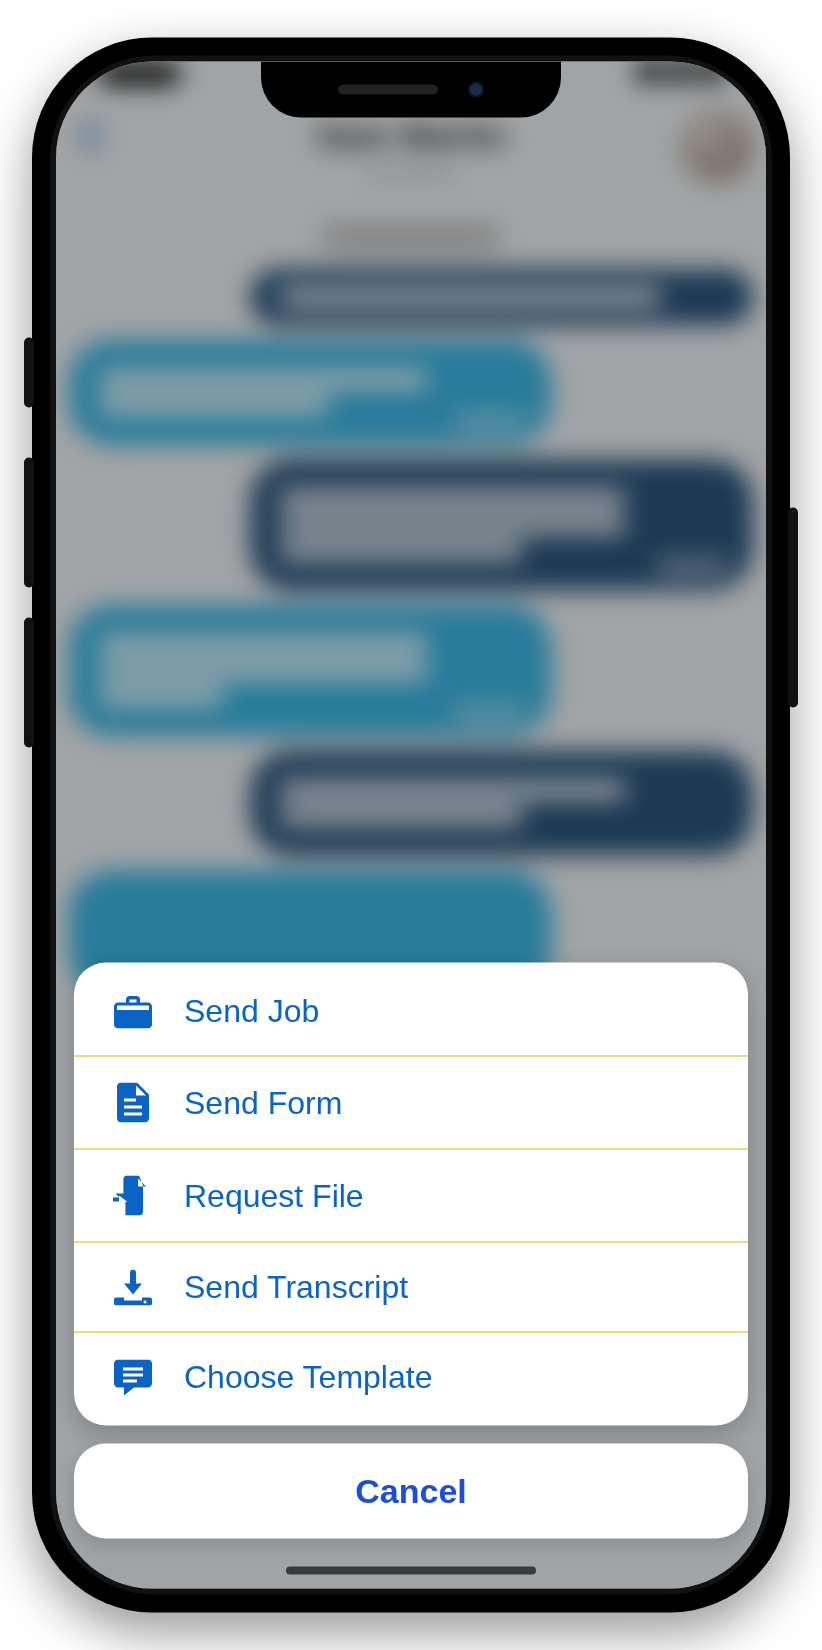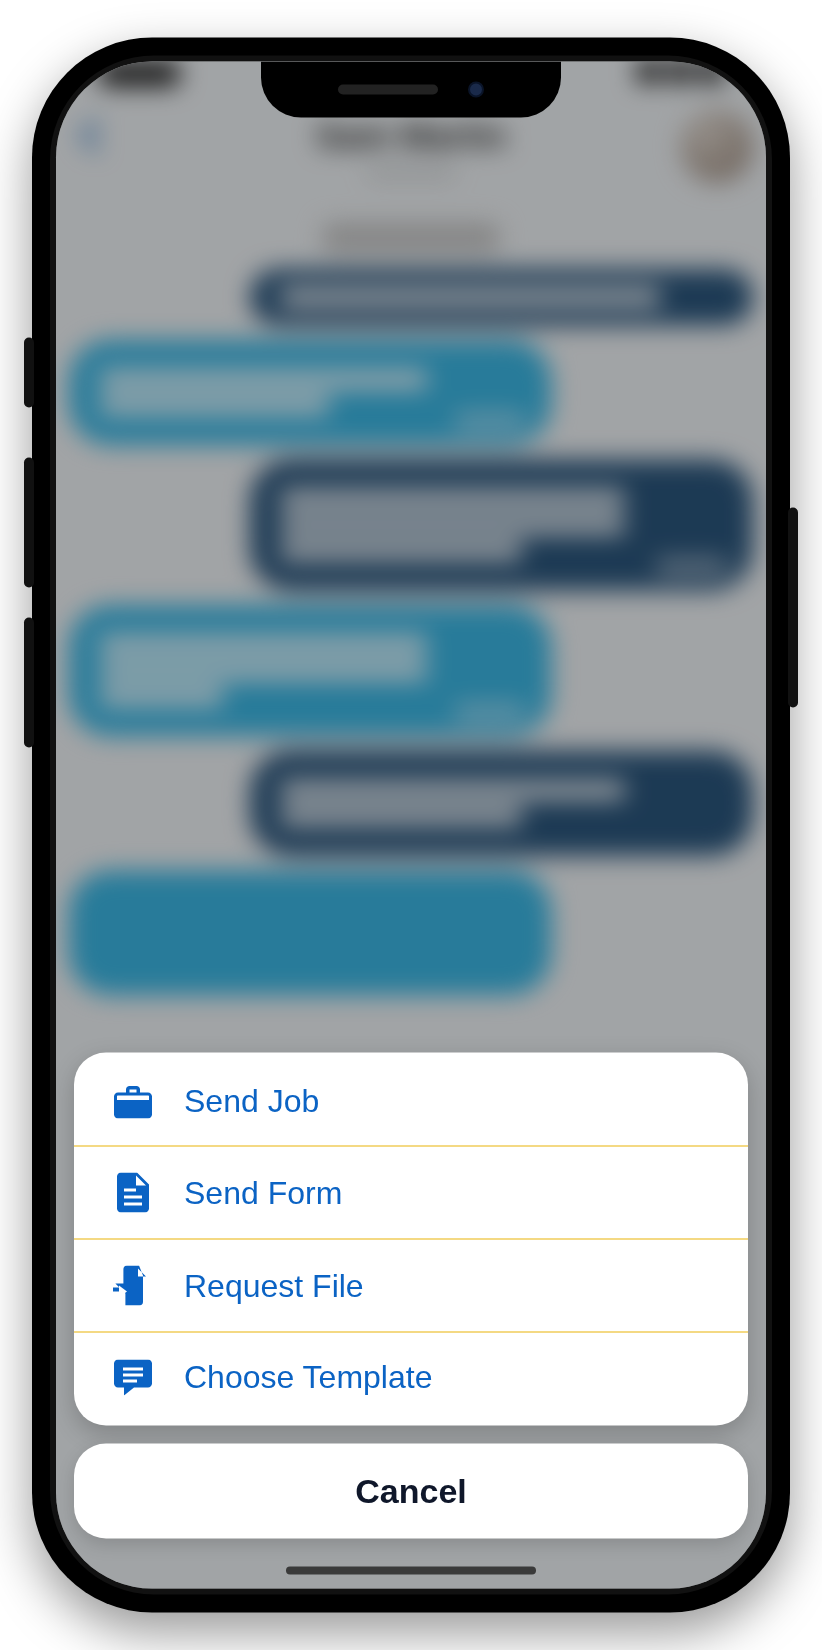--- a/index.html
+++ b/index.html
@@ -109,21 +109,21 @@
     color: #0b63c4;
     font-weight: 400;
   }
   .cancel {
     margin-top: 18px;
     background: #fff;
     border-radius: 32px;
     text-align: center;
     padding: 28px 0;
     font-size: 34px;
-    color: #0f172a;
+    color: #1d4ed8;
     font-weight: 600;
     cursor: pointer;
     box-shadow: 0 6px 18px rgba(0,0,0,0.15);
   }
 
   
   .home-ind {
     position: absolute; bottom: 14px; left: 50%; transform: translateX(-50%);
     width: 250px; height: 8px; background: #3a3a3a; border-radius: 6px;
   }
@@ -218,20 +218,28 @@
               <span class="icon">
                 <svg width="40" height="40" viewBox="0 0 40 40">
                     <path fill="#0b63c4" d="M26 0H14c-2 0-3.6 1.6-3.6 3.6V18h-8l10 10V40h14c2 0 3.6-1.6 3.6-3.6V10L26 0zM25 11V3l8 8h-8z"></path>
                     <path fill="#0b63c4" d="M0 22h8v4H0z"></path>
                     <path fill="#fff" d="M6 20l8 6-8 6z"></path>
                   </svg>
               </span>
               <span class="label">Request File</span>
             </div>
 
+            <div class="row">
+              <span class="icon">
+                <svg width="38" height="36" viewBox="0 0 38 36">
+                    <path fill="#0b63c4" d="M19 0c-1.7 0-3 1.3-3 3v11h-6l9 11 9-11h-6V3c0-1.7-1.3-3-3-3zM2 28c-1.1 0-2 .9-2 2v4c0 1.1.9 2 2 2h34c1.1 0 2-.9 2-2v-4c0-1.1-.9-2-2-2h-8v3H10v-3H2zm29 3c.8 0 1.5.7 1.5 1.5S31.8 34 31 34s-1.5-.7-1.5-1.5.7-1.5 1.5-1.5z"></path>
+                  </svg>
+              </span>
+              <span class="label">Send Transcript</span>
+            </div>
 
             <div class="row">
               <span class="icon">
                 <svg width="38" height="36" viewBox="0 0 38 36">
                     <path fill="#0b63c4" d="M34 0H4C1.8 0 0 1.8 0 4v20c0 2.2 1.8 4 4 4h6v8l10-8h14c2.2 0 4-1.8 4-4V4c0-2.2-1.8-4-4-4zM9 8h20v3H9V8zm0 6h20v3H9v-3zm0 6h14v3H9v-3z"></path>
                   </svg>
               </span>
               <span class="label">Choose Template</span>
             </div>
 

